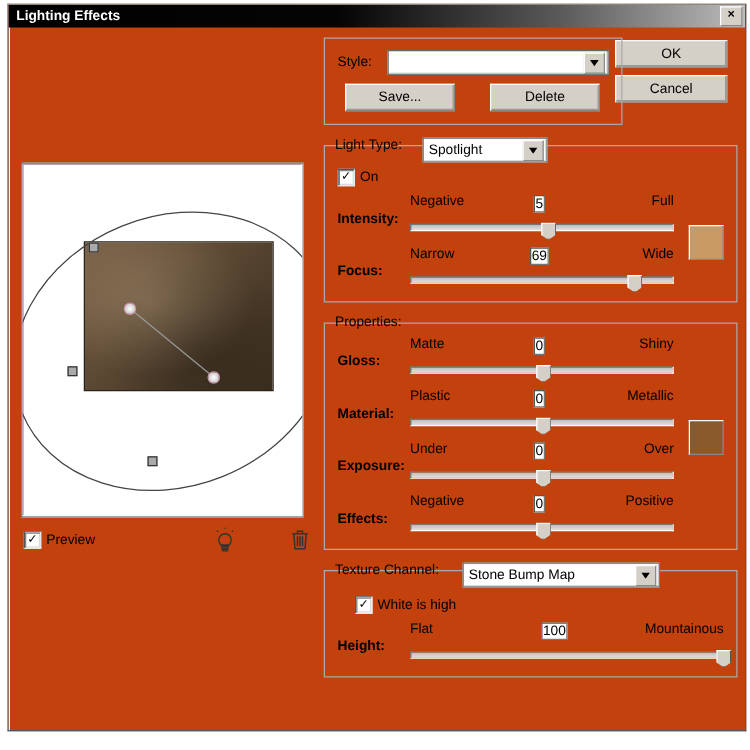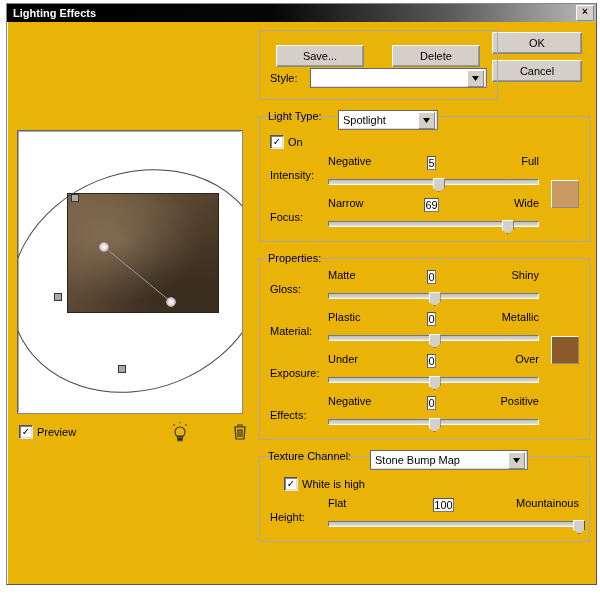--- a/index.html
+++ b/index.html
@@ -1,17 +1,17 @@
 <!DOCTYPE html>
 <html><head>
 <meta charset="utf-8">
 <style>
 body { margin:0; padding:0; background:#fff; font-family:"MS Sans Serif",Tahoma,Arial,sans-serif; font-size:11px; color:#000; }
 .wrap { width:600px; height:600px; position:relative; overflow:hidden; }
-.window { position:absolute; left:6px; top:3px; width:589px; height:580px; background:#eab308; border:1px solid #888; border-right-color:#555; border-bottom-color:#555; box-shadow:inset 1px 1px 0 #fff; }
+.window { position:absolute; left:6px; top:3px; width:589px; height:580px; background:#c2410c; border:1px solid #888; border-right-color:#555; border-bottom-color:#555; box-shadow:inset 1px 1px 0 #fff; }
 .titlebar { height:18px; background:linear-gradient(90deg,#000 0%,#050505 45%,#5a5a5a 75%,#bcbcbc 100%); color:#fff; font-weight:bold; font-size:11px; display:flex; align-items:center; padding:0 2px 0 6px; }
 .titlebar .spacer { flex:1; }
 .closebtn { width:16px; height:14px; background:#d4d0c8; border:1px solid #888; border-top-color:#fff; border-left-color:#fff; color:#000; font-size:10px; line-height:12px; text-align:center; cursor:default; }
 .content { position:relative; padding:8px 6px 6px 10px; display:flex; gap:10px; }
 
 
 .left { width:232px; padding-top:100px; }
 .preview-box { width:224px; height:282px; border:1px solid #888; border-top-color:#666; border-left-color:#666; background:#fff; position:relative; box-shadow:inset -1px -1px 0 #fff,inset 1px 1px 0 #aaa; overflow:hidden; }
 .preview-img { position:absolute; left:49px; top:62px; width:150px; height:118px;
   background:
@@ -43,21 +43,21 @@
 .btn, .btn2 { height:20px; background:#d4d0c8; border:1px solid #888; border-top-color:#fff; border-left-color:#fff; box-shadow:inset -1px -1px 0 #999; display:flex; align-items:center; justify-content:center; padding:0 8px; cursor:default; }
 .btn { width:70px; }
 .btn-ok { width:72px; }
 .topbtns { position:absolute; right:14px; top:28px; display:flex; flex-direction:column; gap:6px; }
 .numbox { width:38px; height:16px; border:1px solid #777; border-top-color:#555; border-left-color:#555; box-shadow:inset -1px -1px 0 #fff; background:#fff; text-align:center; font-size:11px; line-height:16px; }
 .slider { position:relative; height:20px; display:flex; align-items:flex-start; }
 .track { flex:1; margin-top:8px; height:4px; border:1px solid #777; border-bottom-color:#fff; border-right-color:#fff; background:linear-gradient(#bdbdbd,#e0e0e0); position:relative; }
 .thumb { position:absolute; top:-2px; width:10px; height:12px; background:#d4d0c8; border:1px solid #555; border-top-color:#fff; border-left-color:#fff; clip-path:polygon(0 0,100% 0,100% 70%,50% 100%,0 70%); }
 .swatch { width:26px; height:26px; border:1px solid #888; border-top-color:#fff; border-left-color:#fff; margin-left:6px; }
 .grp { display:flex; align-items:flex-start; gap:4px; margin-bottom:6px; }
-.grp .glabel { width:54px; padding-top:14px; font-size:11px; }
+.grp .glabel { width:54px; padding-top:14px; font-size:11px;font-weight:bold; }
 .grp .gbody { flex:1; }
 .grp .top { display:flex; align-items:flex-start; }
 .grp .top .l { width:60px; text-align:left; }
 .grp .top .r { width:64px; text-align:right; }
 .small { font-size:11px; }
 svg.tri { width:7px; height:5px; }
 svg.tri polygon { fill:#000; }
 </style>
 </head>
 <body>
@@ -106,38 +106,38 @@
                 <path d="M2 4h10l-1 12H3z M1 4h12 M5 2h4v2H5z M5 6v8 M7 6v8 M9 6v8" fill="none" stroke="#333" stroke-width="1.2"></path>
               </svg>
         </span>
       </div>
     </div>
 
     <div class="right">
 
       <div style="display:flex; align-items:flex-start; gap:10px; padding-right:92px;">
         <div class="fs fs-top" style="flex:1; padding:8px 10px 10px 10px; margin-top:0;">
-          <div class="row" style="margin-top:6px; gap:28px; padding-left:6px;">
-            <div class="btn">
-                  <span>Save...</span>
-                </div>
-            <div class="btn">
-                  <span>Delete</span>
-                </div>
-          </div>
           <div class="row">
             <span class="lbl" style="width:34px">Style:</span>
             <div class="select" style="flex:1">
               <span></span>
               <span class="dd">
                     <svg class="tri">
                       <polygon points="0,0 7,0 3.5,5"></polygon>
                     </svg>
                   </span>
             </div>
+          </div>
+          <div class="row" style="margin-top:6px; gap:28px; padding-left:6px;">
+            <div class="btn">
+                  <span>Save...</span>
+                </div>
+            <div class="btn">
+                  <span>Delete</span>
+                </div>
           </div>
         </div>
       </div>
 
       <div class="fs fs-top">
         <div class="legend">
               <span class="txt">Light Type:</span>
             </div>
         <div class="row" style="margin-top:-18px; margin-left:68px; margin-bottom:4px;">
           <div class="select" style="width:92px">

